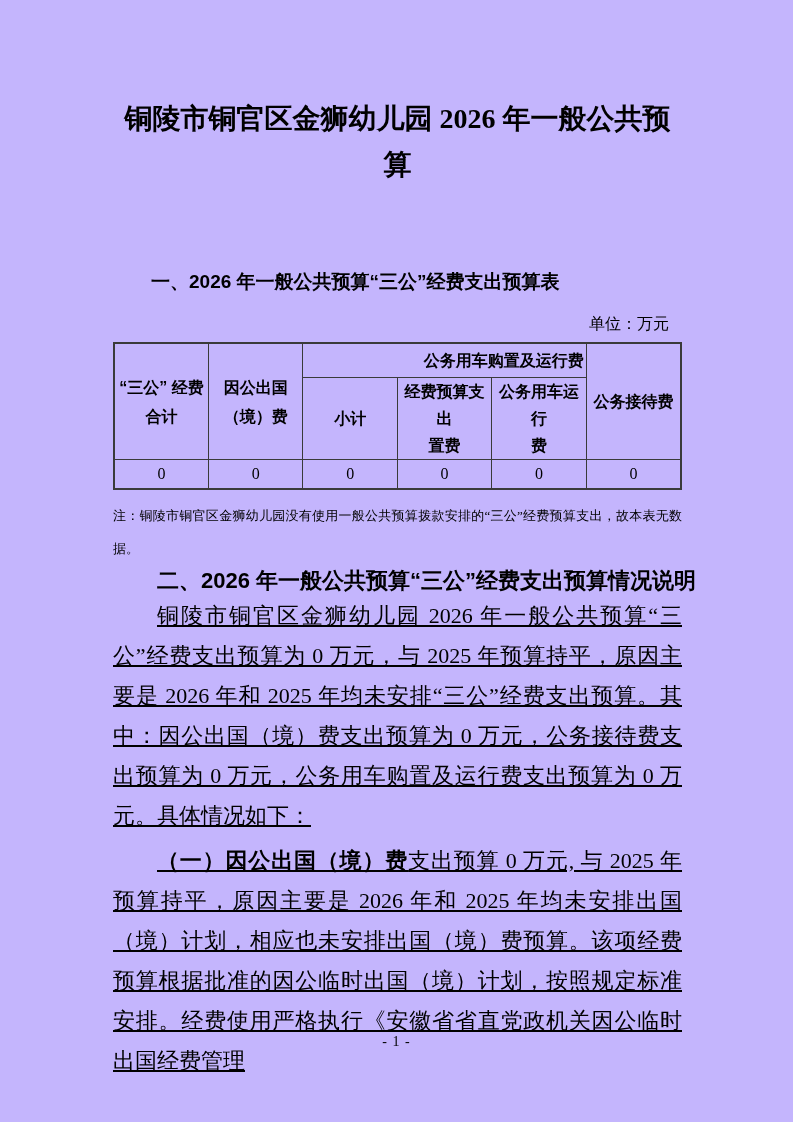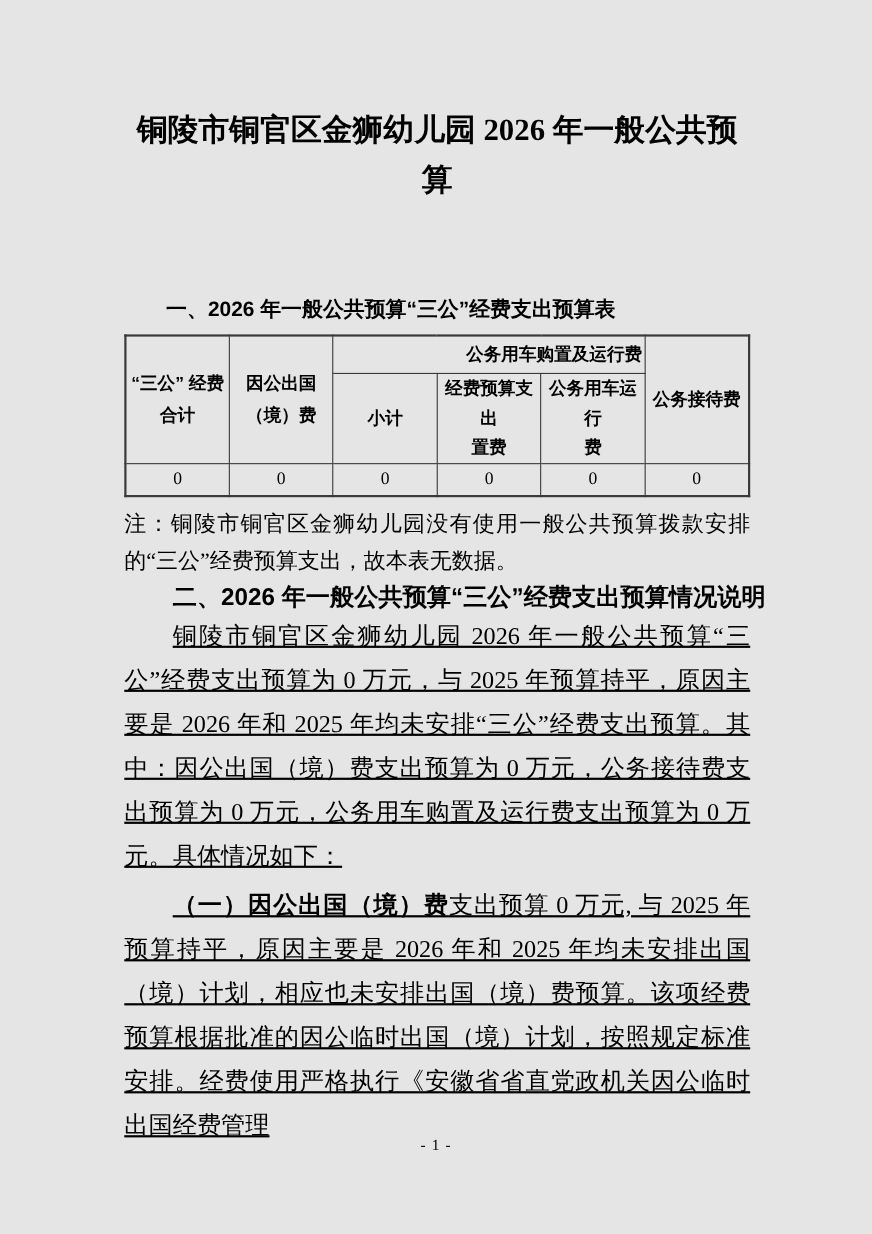--- a/index.html
+++ b/index.html
@@ -1,20 +1,20 @@
 <!DOCTYPE html>
 <html><head>
 <meta charset="utf-8">
 <style>
   html, body { margin: 0; padding: 0; background: #ffffff; }
   .page {
     position: relative;
     width: 793px;
     height: 1122px;
-    background: #e5e5e5;
+    background: #c4b5fd;
     color: #000000;
     font-family: "Liberation Serif", "DejaVu Serif", serif;
     overflow: hidden;
     margin: 0 auto;
   }
   .content { width: 569px; margin-left: 113px; }
 
   .doc-title {
     margin: 0;
     padding-top: 96px;
@@ -66,21 +66,21 @@
   table.budget .sub-header-cell    { height: 62px; line-height: 27px; }
   table.budget td.value-cell {
     height: 28px;
     font-size: 16px;
     line-height: 26px;
     font-family: "Liberation Serif", "DejaVu Serif", serif;
   }
 
   .table-note {
     margin-top: 9px;
-    font-size: 20px;
+    font-size: 13px;
     line-height: 33px;
     text-align: justify;
   }
 
   .para {
     margin: 0;
     font-size: 22px;
     line-height: 40px;
     text-align: justify;
     text-indent: 2em;
@@ -107,20 +107,21 @@
 
 <div class="page">
   <div class="content">
 
     <h1 class="doc-title">
       <div>铜陵市铜官区金狮幼儿园 2026 年一般公共预算</div>
     </h1>
 
     <div class="section-heading section-heading-1">一、2026 年一般公共预算“三公”经费支出预算表</div>
 
+    <div class="unit-label">单位：万元</div>
 
     <table class="budget">
       <colgroup>
         <col style="width:16.66%">
           <col style="width:16.66%">
           <col style="width:16.66%">
         <col style="width:16.66%">
           <col style="width:16.66%">
           <col style="width:16.7%">
       </colgroup>

